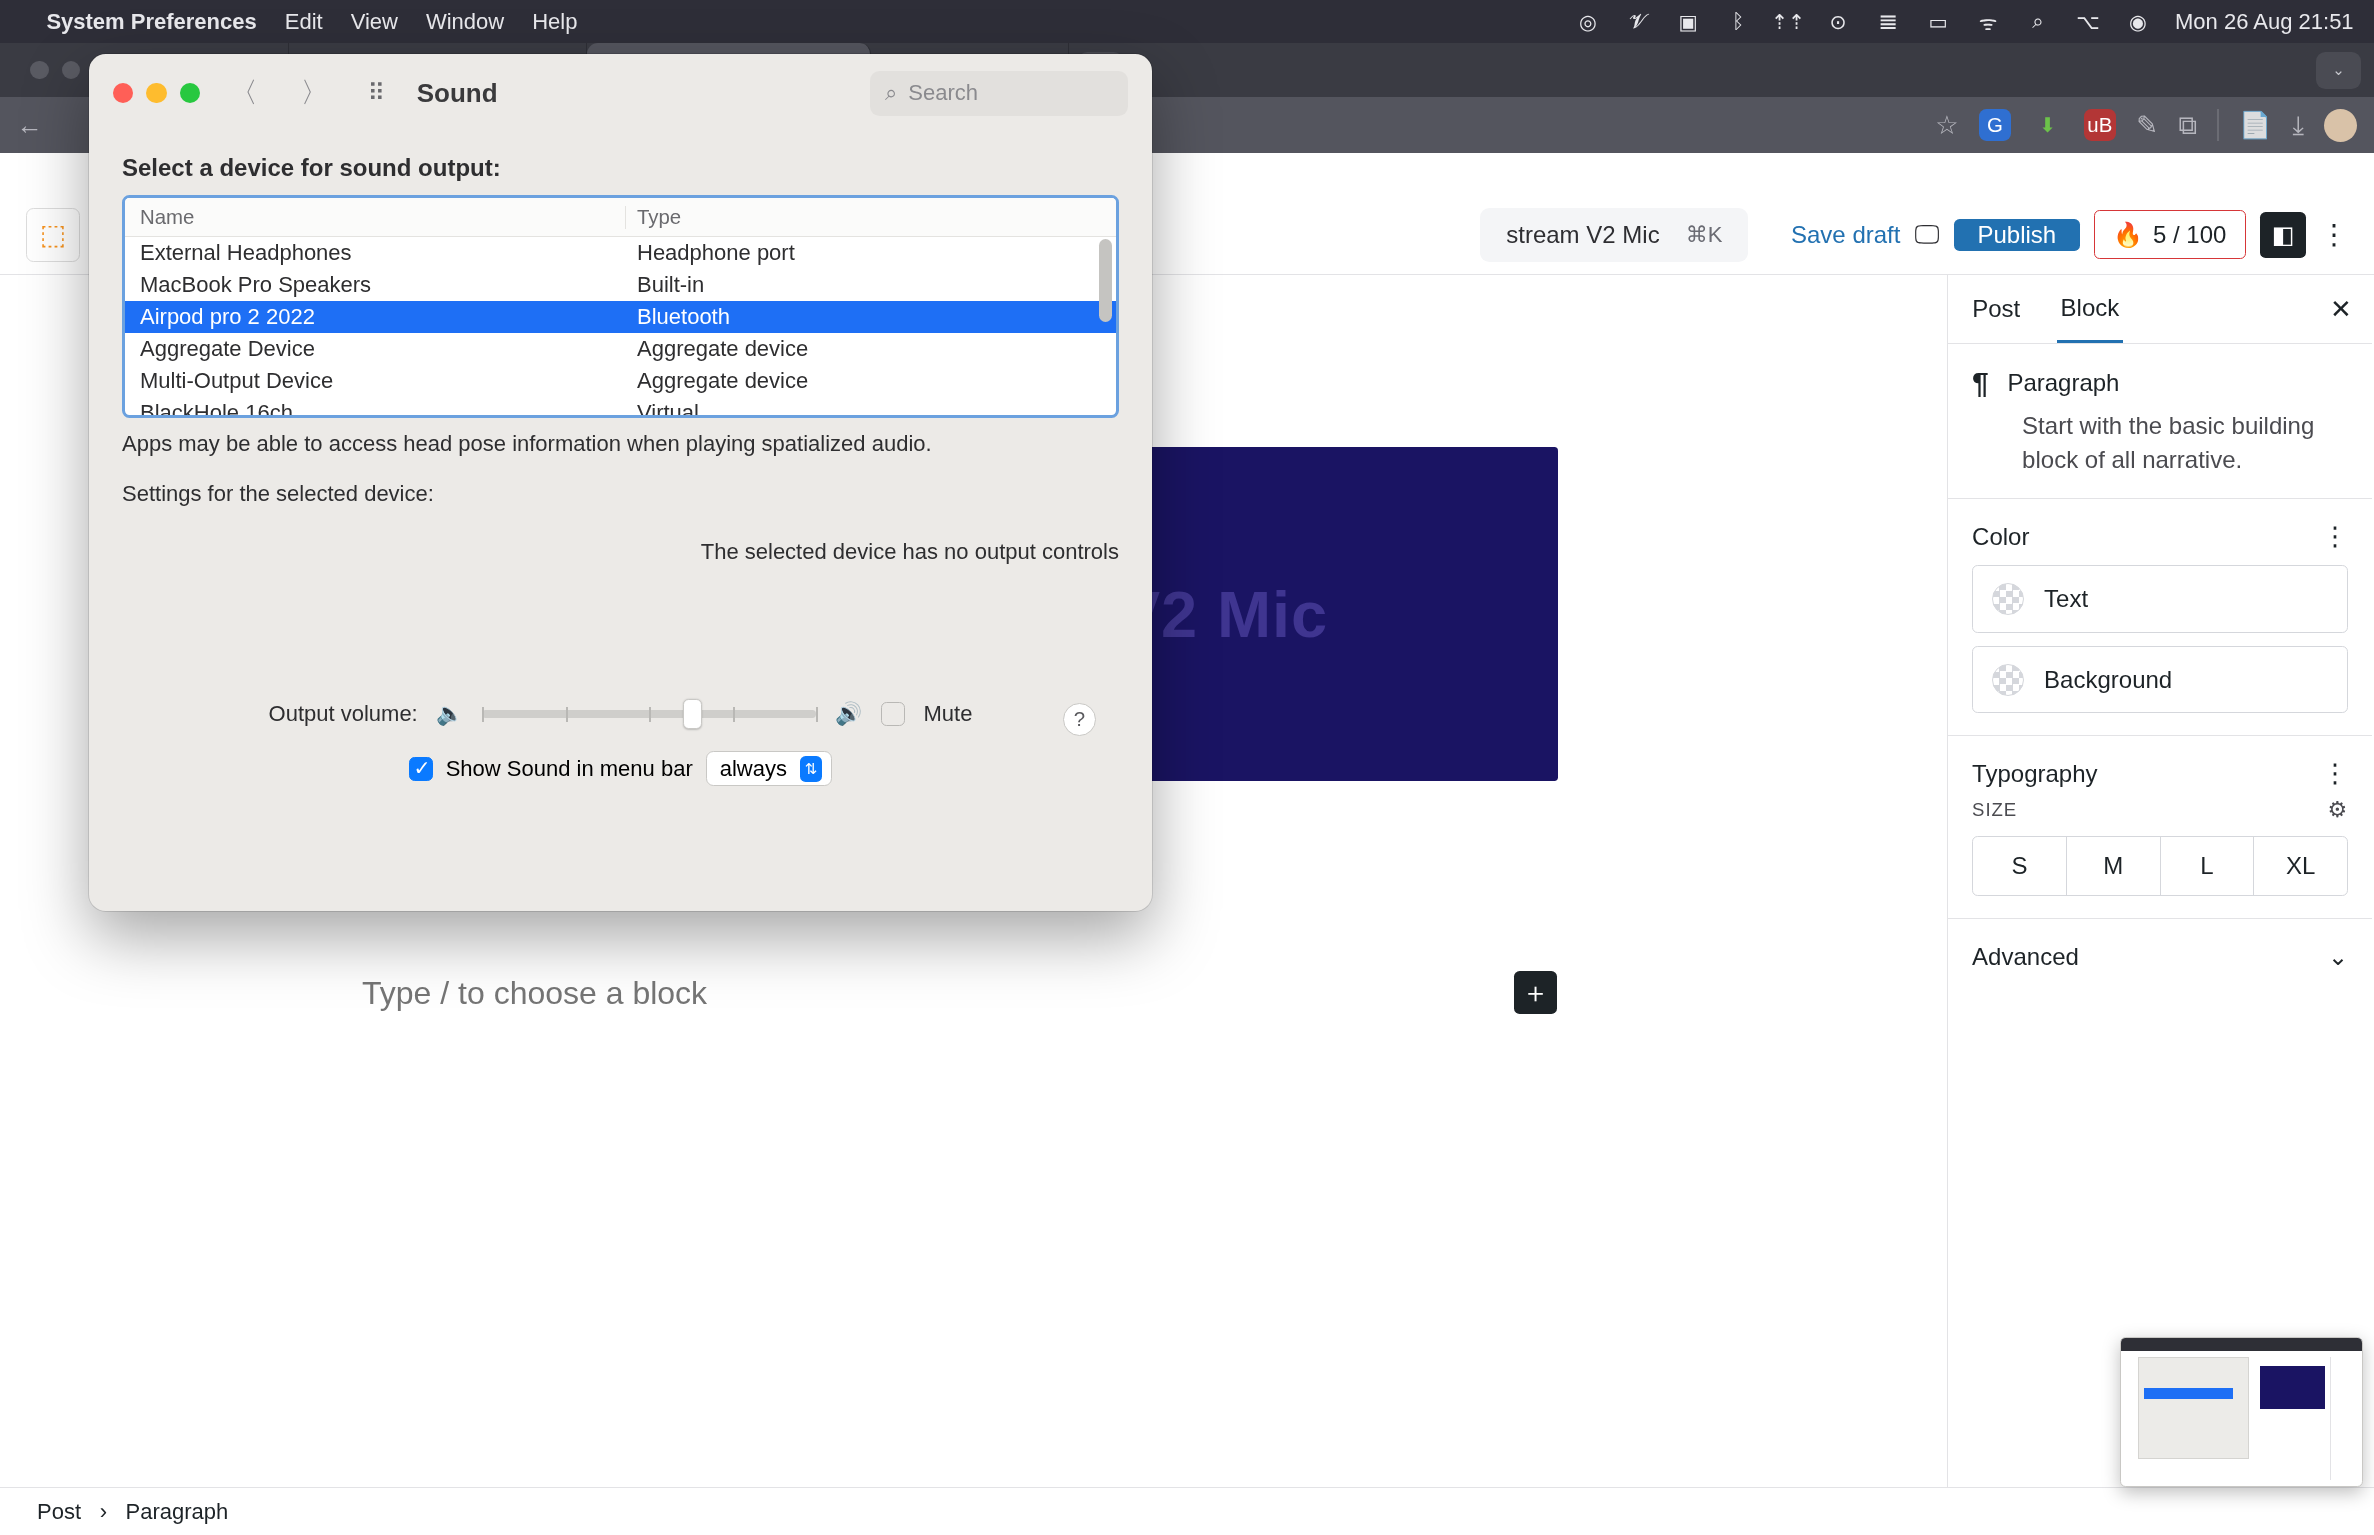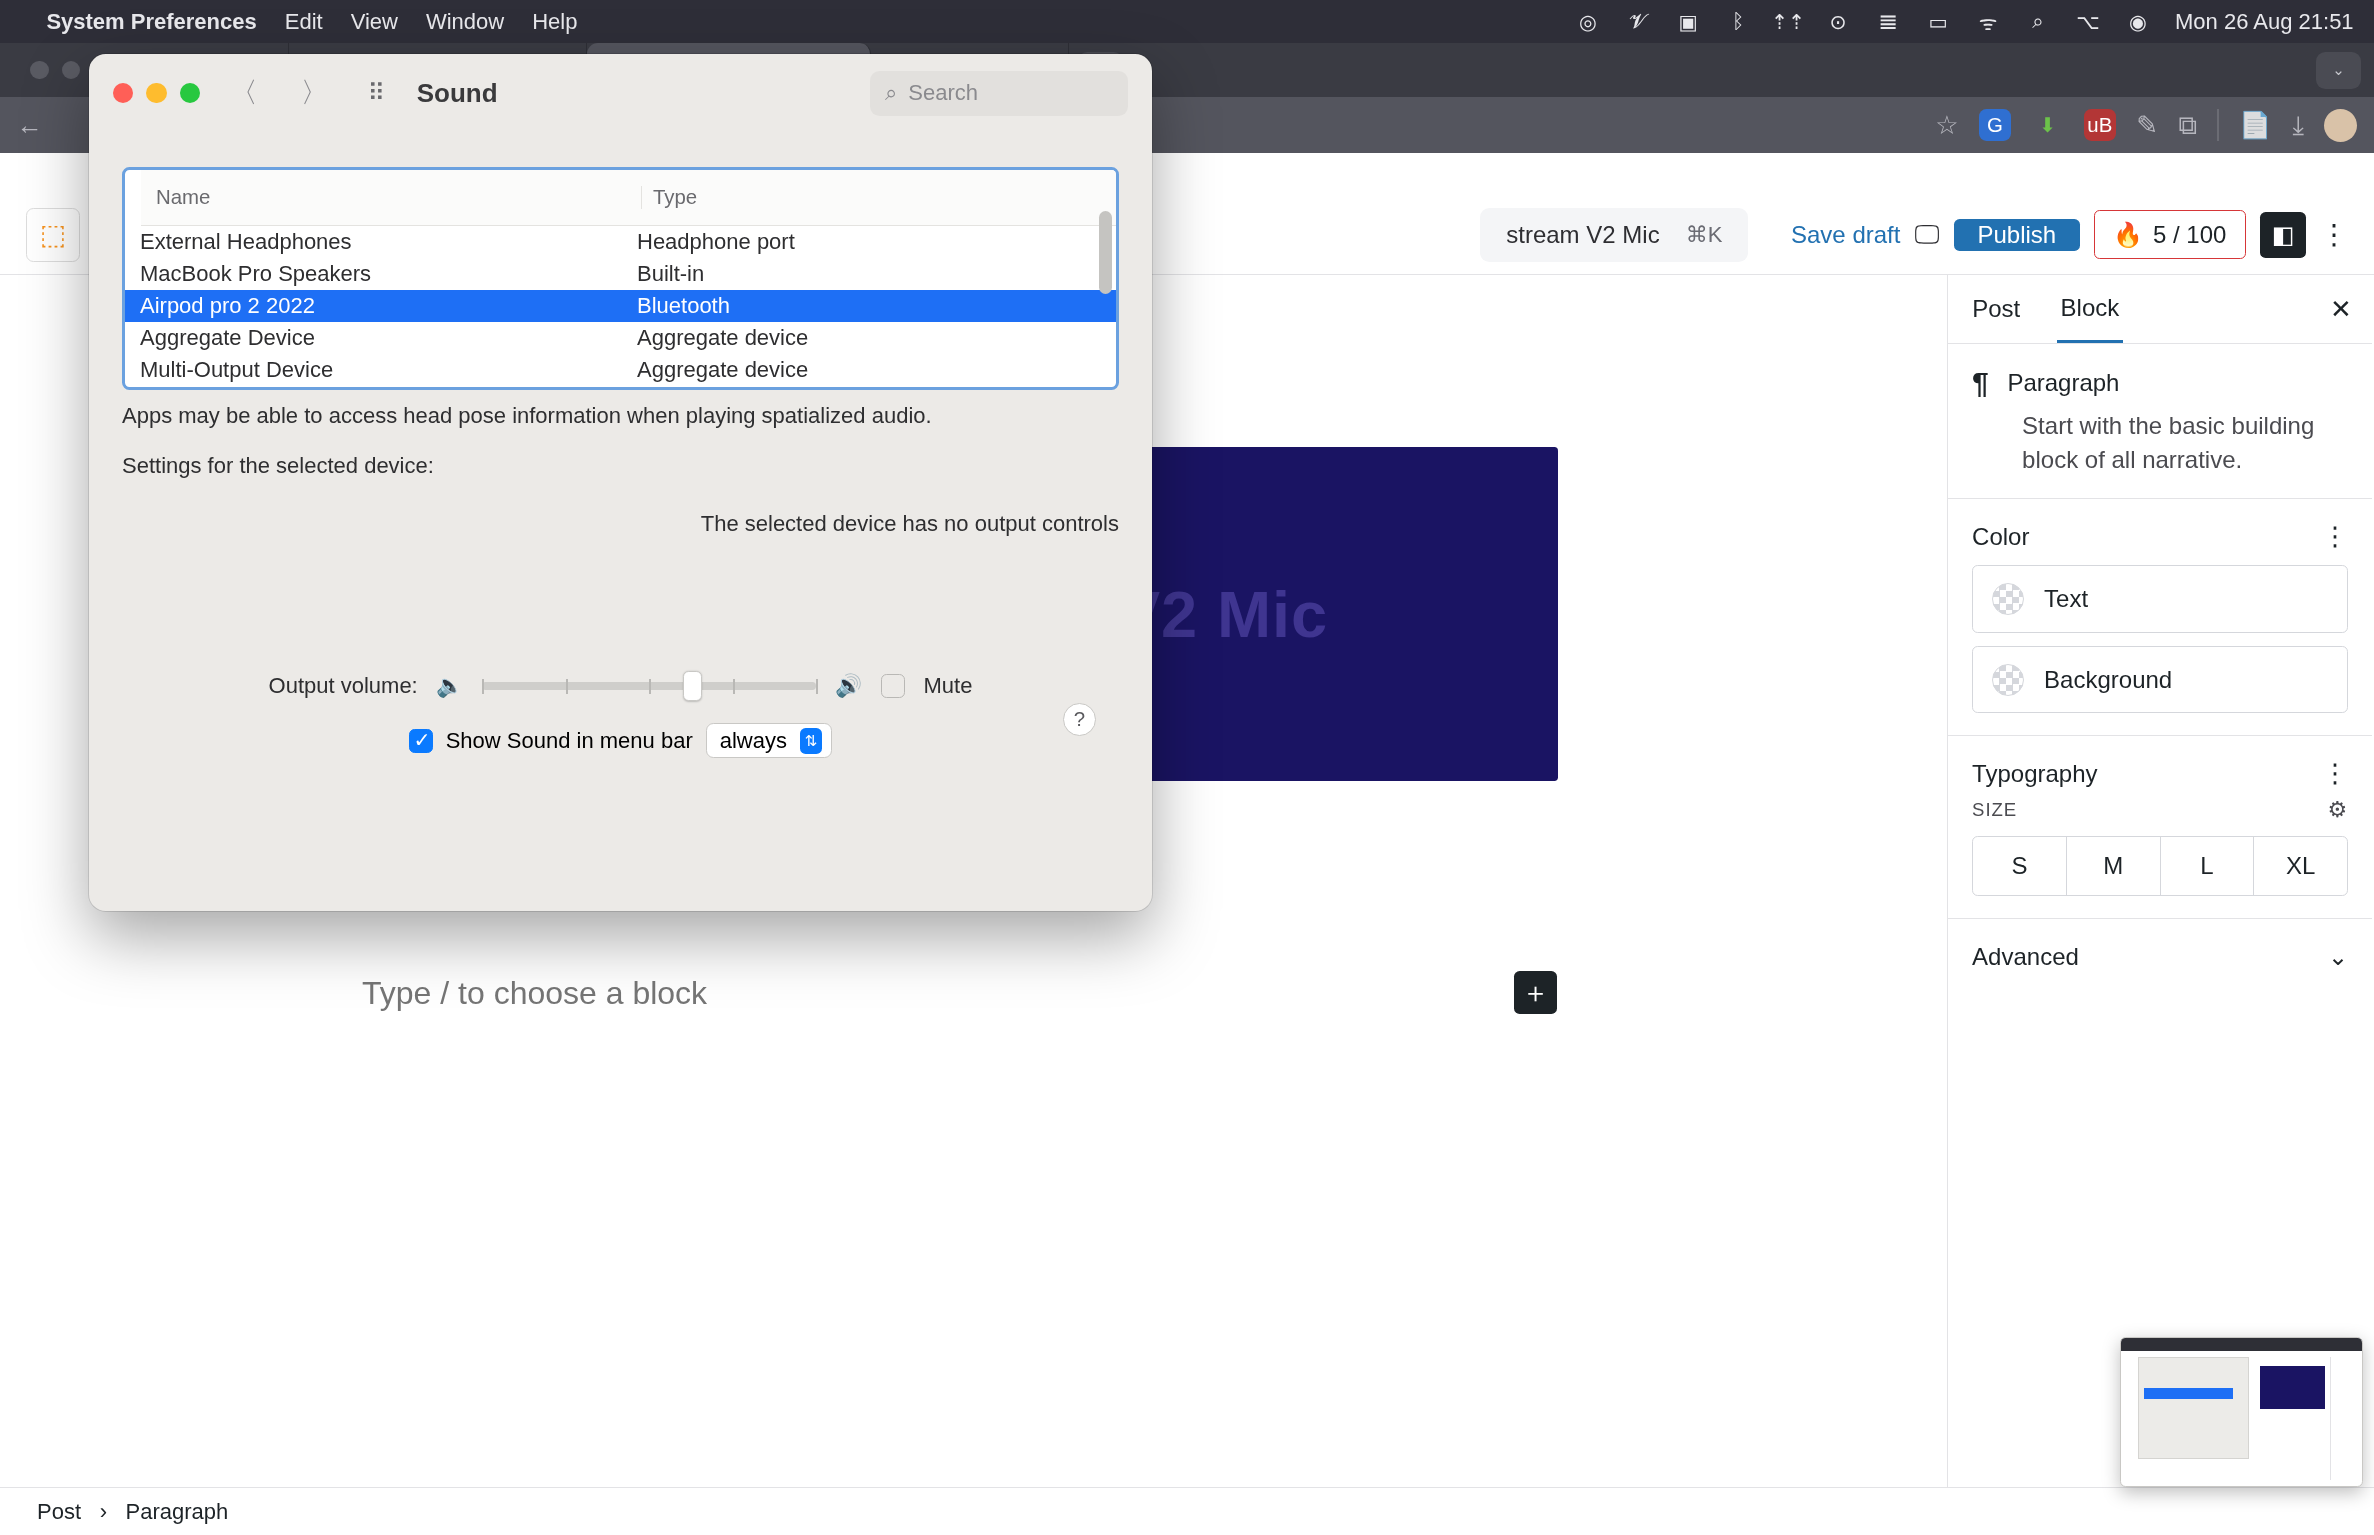--- a/index.html
+++ b/index.html
@@ -95,21 +95,21 @@
 .syspref .segmented { display: flex; justify-content: center; margin-top: 13px; }
 .syspref .seg { border: 0.9px solid #c9c8c5; background: #efeeeb; font-size: 22px; padding: 5.6px 22px; color: #3a3a3c; }
 .syspref .seg:first-child { border-radius: 9.3px 0 0 9.3px; }
 .syspref .seg:last-child { border-radius: 0 9.3px 9.3px 0; }
 .syspref .seg.active { background: #fff; }
 .syspref .seg + .seg { border-left: none; }
 
 .syspref .body { padding: 22px 33px 15px; }
 .syspref .heading { font-weight: 700; font-size: 24px; color: #2e2e30; }
 .syspref .table-wrap { margin-top: 13px; border: 3.7px solid #6ba1df; border-radius: 7.4px; background: #fff; height: 223px; position: relative; overflow: hidden; }
-.syspref .thead { display: flex; height: 56px; align-items: center; font-size: 20.4px; color: #6a6a6e; border-bottom: 0.9px solid #e4e3e0; background: #fbfbfa; margin-left: 16px; }
+.syspref .thead { display: flex; height: 39px; align-items: center; font-size: 20.4px; color: #6a6a6e; border-bottom: 0.9px solid #e4e3e0; background: #fbfbfa; }
 .syspref .thead .c1 { width: 501px; padding-left: 15px; border-right: 0.9px solid #e4e3e0; }
 .syspref .thead .c2 { padding-left: 11px; }
 .syspref .tbody { height: 184px; overflow: hidden; }
 .syspref .trow { display: flex; height: 32px; align-items: center; font-size: 22px; color: #2e2e30; }
 .syspref .trow .c1 { width: 501px; padding-left: 15px; }
 .syspref .trow .c2 { padding-left: 11px; }
 .syspref .trow.sel { background: #1e6ff5; color: #fff; }
 .syspref .scrollthumb { position: absolute; right: 3.7px; top: 41px; width: 13px; height: 83px; background: #c5c4c1; border-radius: 7.4px; }
 
 .syspref .note { font-size: 22px; color: #2e2e30; margin-top: 13px; }
@@ -316,20 +316,21 @@
     <span class="grid-ico">⠿</span>
     <span class="win-title">Sound</span>
     <div class="search">
       <span>⌕</span>
       <span>Search</span>
     </div>
   </div>
 
 
   <div class="body">
+    <div class="heading">Select a device for sound output:</div>
     <div class="table-wrap">
       <div class="thead">
         <div class="c1">Name</div>
         <div class="c2">Type</div>
       </div>
       <div class="tbody" id="device-tbody">
           <div class="trow">
             <div class="c1">External Headphones</div>
             <div class="c2">Headphone port</div>
           </div>

